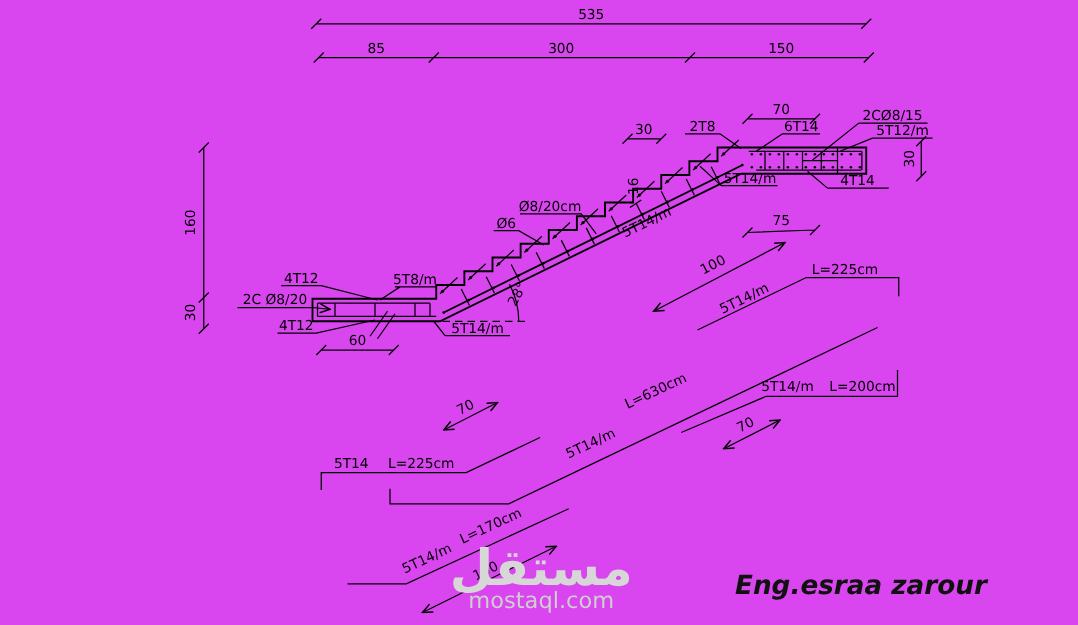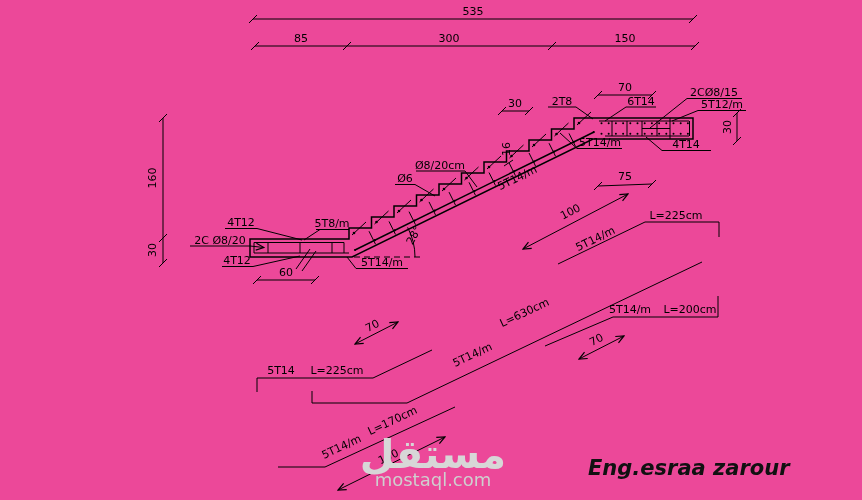--- a/index.html
+++ b/index.html
@@ -1,16 +1,16 @@
 <!DOCTYPE html>
 <html><head>
 <meta charset="utf-8">
 <style>
   html,body{margin:0;padding:0;background:#fff;}
-  .canvas{position:relative;width:862px;height:500px;background:#ec4899;overflow:hidden;
+  .canvas{position:relative;width:862px;height:500px;background:#d946ef;overflow:hidden;
           font-family:"DejaVu Sans",sans-serif;}
   svg{display:block;}
   .ln{stroke:#000;stroke-width:1;fill:none;}
   .ln2{stroke:#000;stroke-width:1.5;fill:none;}
   .dash{stroke:#000;stroke-width:1;fill:none;stroke-dasharray:6 4;}
   .dot{fill:#000;stroke:none;}
   text.lbl{font:11px "DejaVu Sans",sans-serif;fill:#000;text-anchor:middle;}
   text.sig{font:italic 700 21px "DejaVu Sans",sans-serif;fill:#111;text-anchor:start;}
   text.wm1{font:700 40px "DejaVu Sans",sans-serif;fill:#d7d7d7;text-anchor:middle;}
   text.wm2{font:18px "DejaVu Sans",sans-serif;fill:#cfcfcf;text-anchor:middle;}

